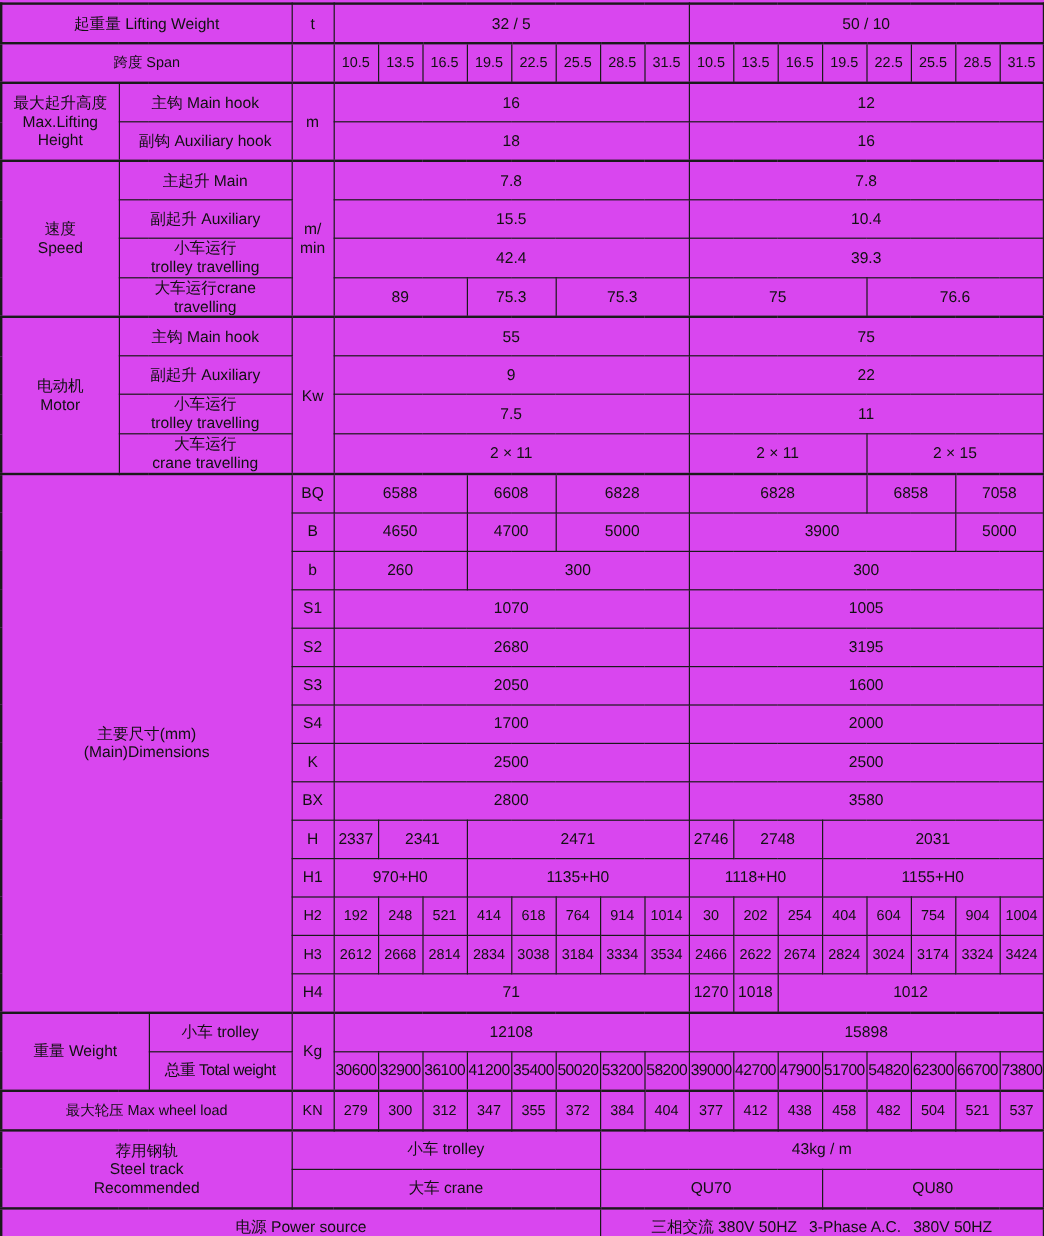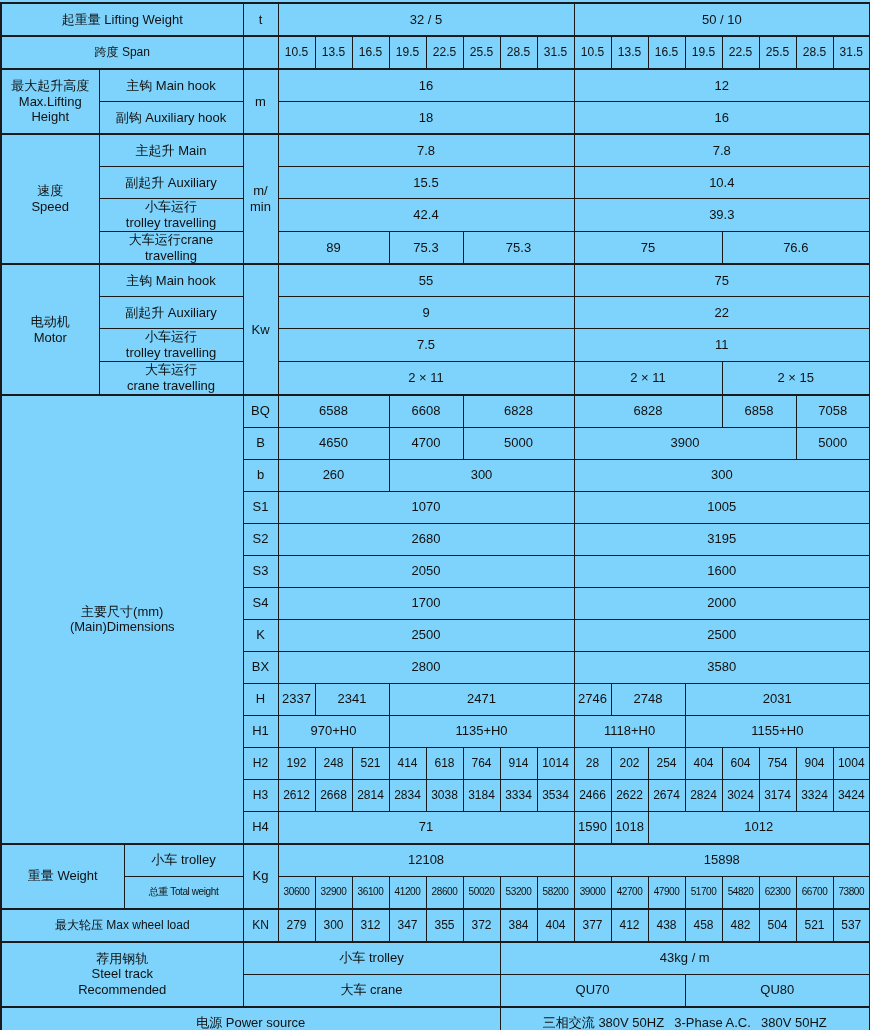--- a/index.html
+++ b/index.html
@@ -1,35 +1,35 @@
 <!DOCTYPE html>
 <html><head>
 <meta charset="utf-8">
 <style>
   html,body { margin:0; padding:0; background:#ffffff; }
   .page {
-    position:relative; width:870px; height:1030px; background:#7dd3fc;
+    position:relative; width:870px; height:1030px; background:#d946ef;
     box-sizing:border-box; padding-top:2px;
     font-family:"Liberation Sans","DejaVu Sans",sans-serif;
   }
   table.spec {
     border-collapse:collapse; table-layout:fixed; width:869px;
     border:2px solid #1a1a1a;
   }
   table.spec td {
     border:1px solid #1a1a1a;
     text-align:center; vertical-align:middle;
     padding:0 1px; height:31px; overflow:hidden;
     font-size:13px; color:#111111; line-height:1.22;
     white-space:pre-line;
   }
   tr.tt td { border-top-width:2px; }
   td.bl2 { border-left-width:2px; }
   tr.dense td { font-size:12px; }
-  tr.denser td { font-size:10px; letter-spacing:-0.4px; }
+  tr.denser td { font-size:13px; letter-spacing:-0.4px; }
 </style>
 </head>
 <body>
 
 <div class="page">
   <table class="spec">
     <colgroup>
         <col style="width: 98px;">
         <col style="width: 25px;">
         <col style="width: 119px;">
@@ -221,21 +221,21 @@
         <tr class="dense">
           <td class="bl2">H2</td>
           <td class="bl2">192</td>
           <td>248</td>
           <td>521</td>
           <td>414</td>
           <td>618</td>
           <td>764</td>
           <td>914</td>
           <td>1014</td>
-          <td class="bl2">28</td>
+          <td class="bl2">30</td>
           <td>202</td>
           <td>254</td>
           <td>404</td>
           <td>604</td>
           <td>754</td>
           <td>904</td>
           <td>1004</td>
         </tr>
         <tr class="dense">
           <td class="bl2">H3</td>
@@ -252,38 +252,38 @@
           <td>2674</td>
           <td>2824</td>
           <td>3024</td>
           <td>3174</td>
           <td>3324</td>
           <td>3424</td>
         </tr>
         <tr>
           <td class="bl2">H4</td>
           <td colspan="8" class="bl2">71</td>
-          <td class="bl2">1590</td>
+          <td class="bl2">1270</td>
           <td>1018</td>
           <td colspan="6">1012</td>
         </tr>
         <tr class="tt">
           <td colspan="2" rowspan="2">重量 Weight</td>
           <td>小车 trolley</td>
           <td rowspan="2" class="bl2">Kg</td>
           <td colspan="8" class="bl2">12108</td>
           <td colspan="8" class="bl2">15898</td>
         </tr>
         <tr class="denser">
           <td>总重 Total weight</td>
           <td class="bl2">30600</td>
           <td>32900</td>
           <td>36100</td>
           <td>41200</td>
-          <td>28600</td>
+          <td>35400</td>
           <td>50020</td>
           <td>53200</td>
           <td>58200</td>
           <td class="bl2">39000</td>
           <td>42700</td>
           <td>47900</td>
           <td>51700</td>
           <td>54820</td>
           <td>62300</td>
           <td>66700</td>

